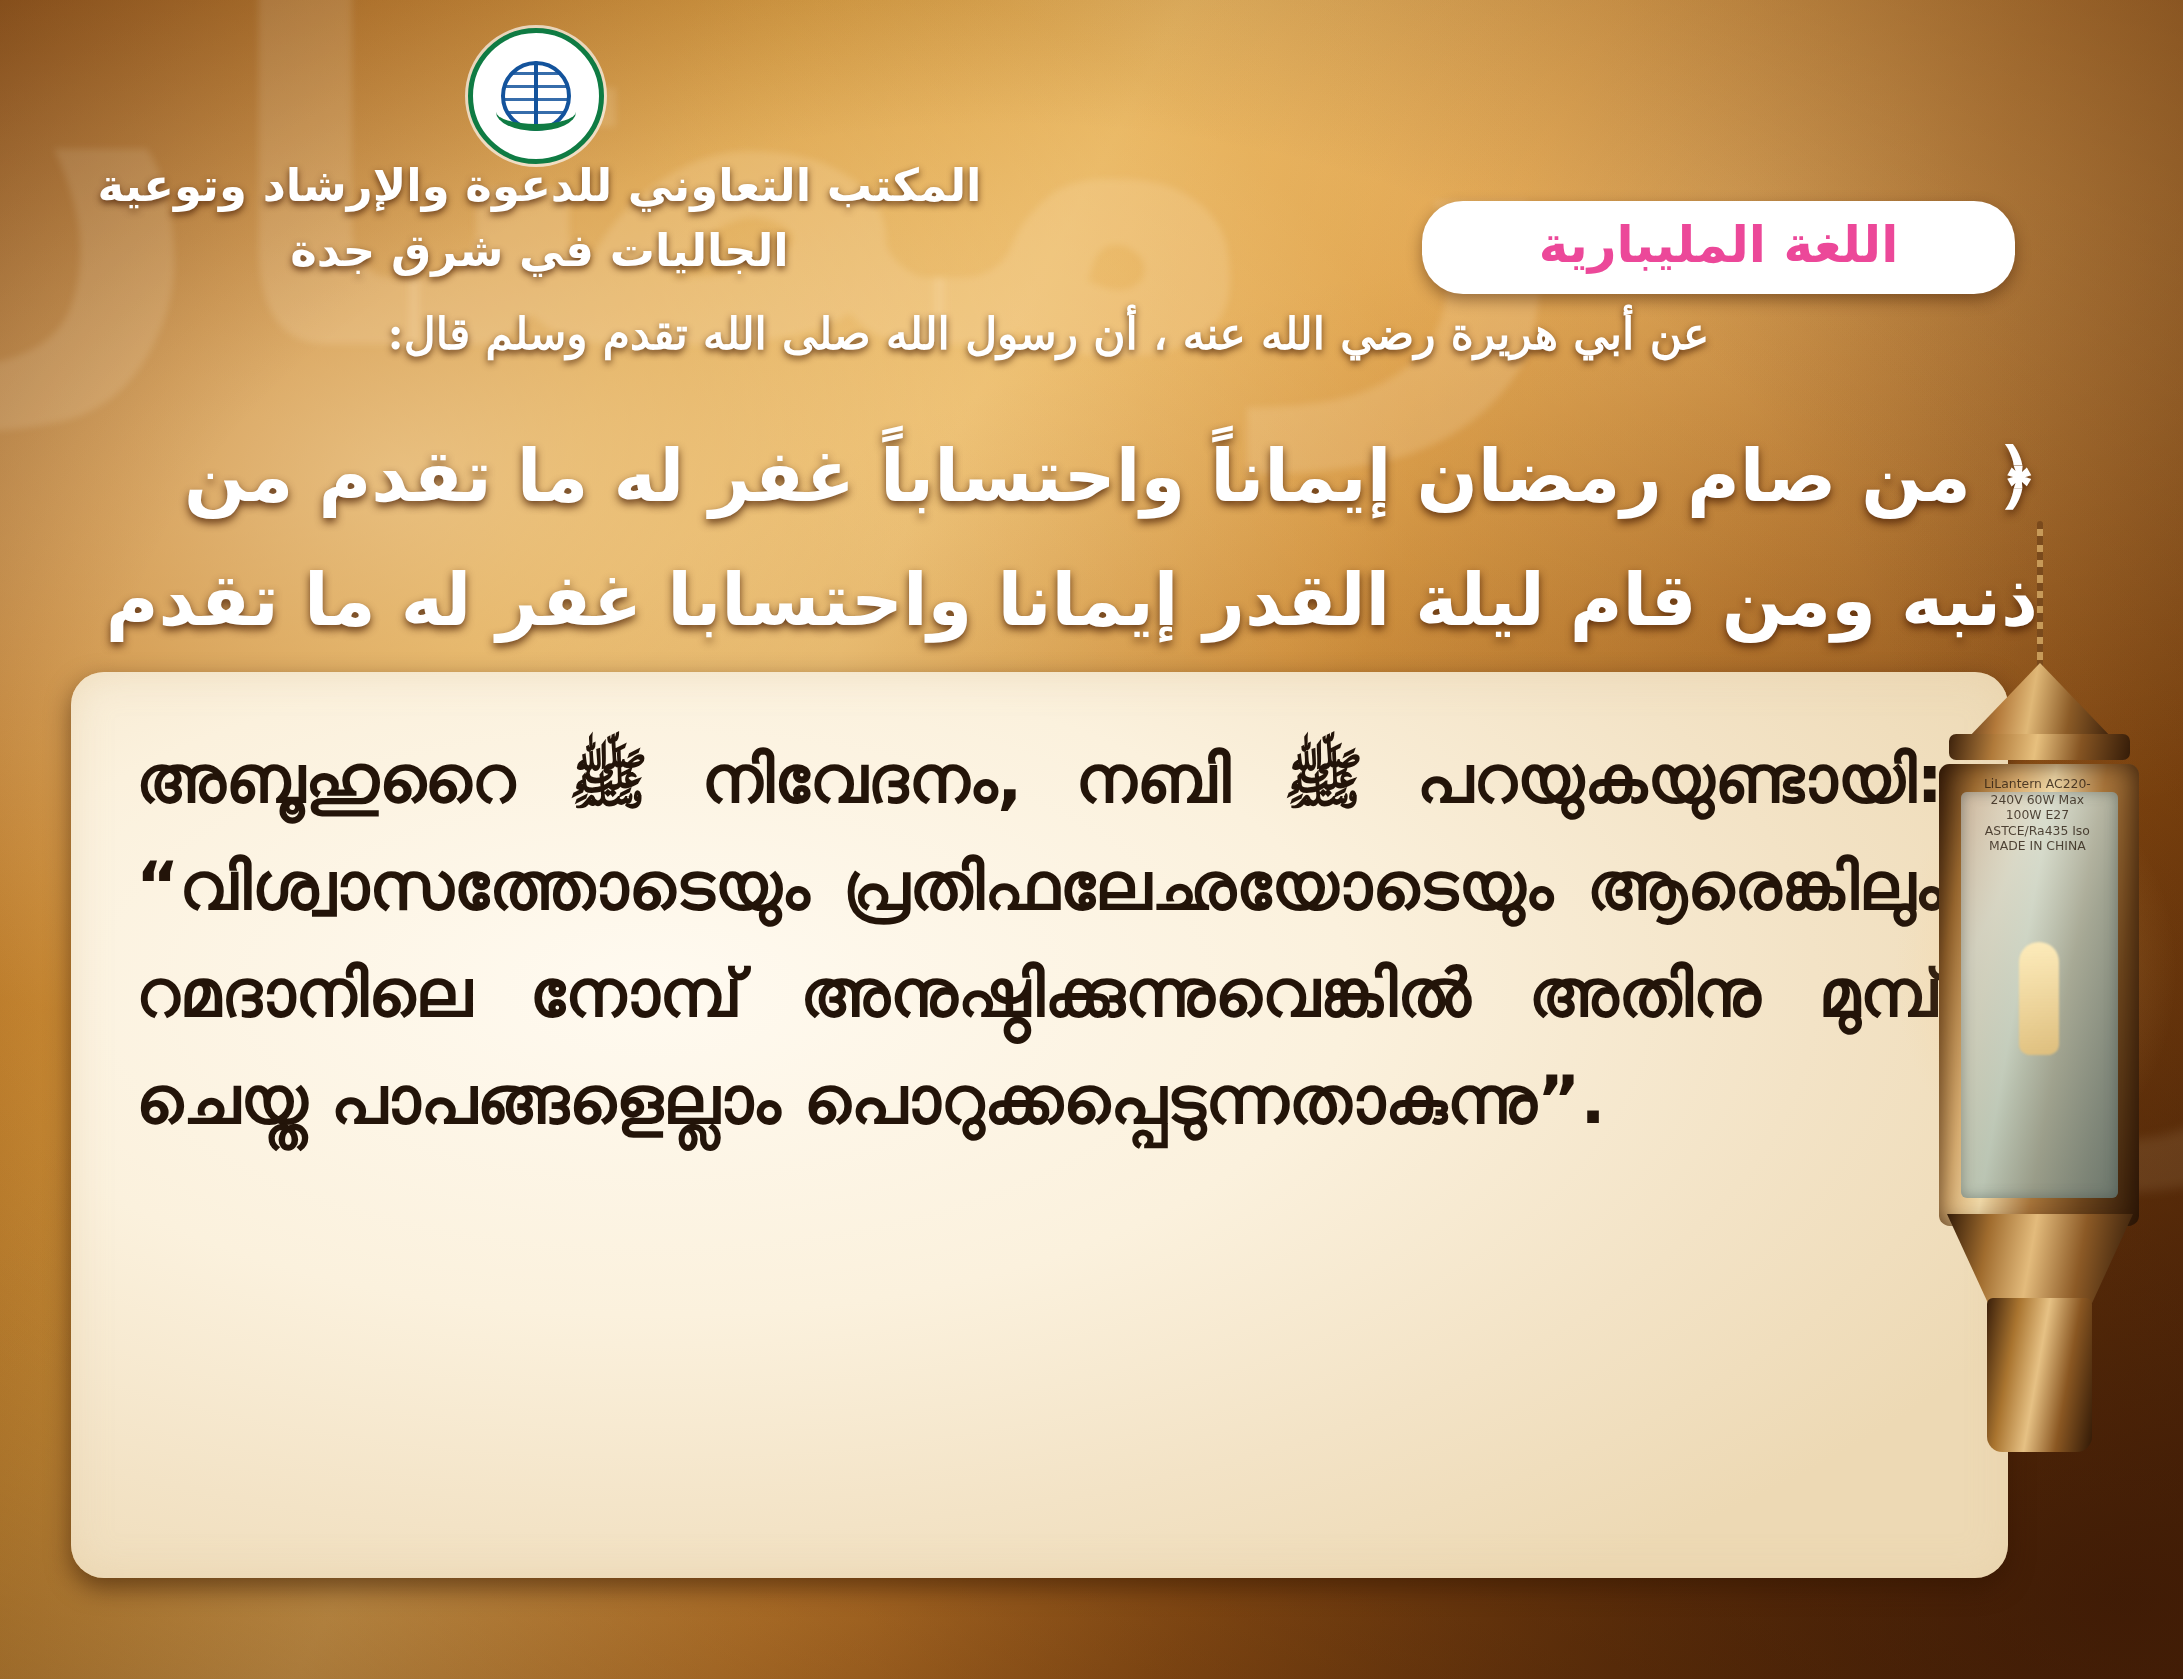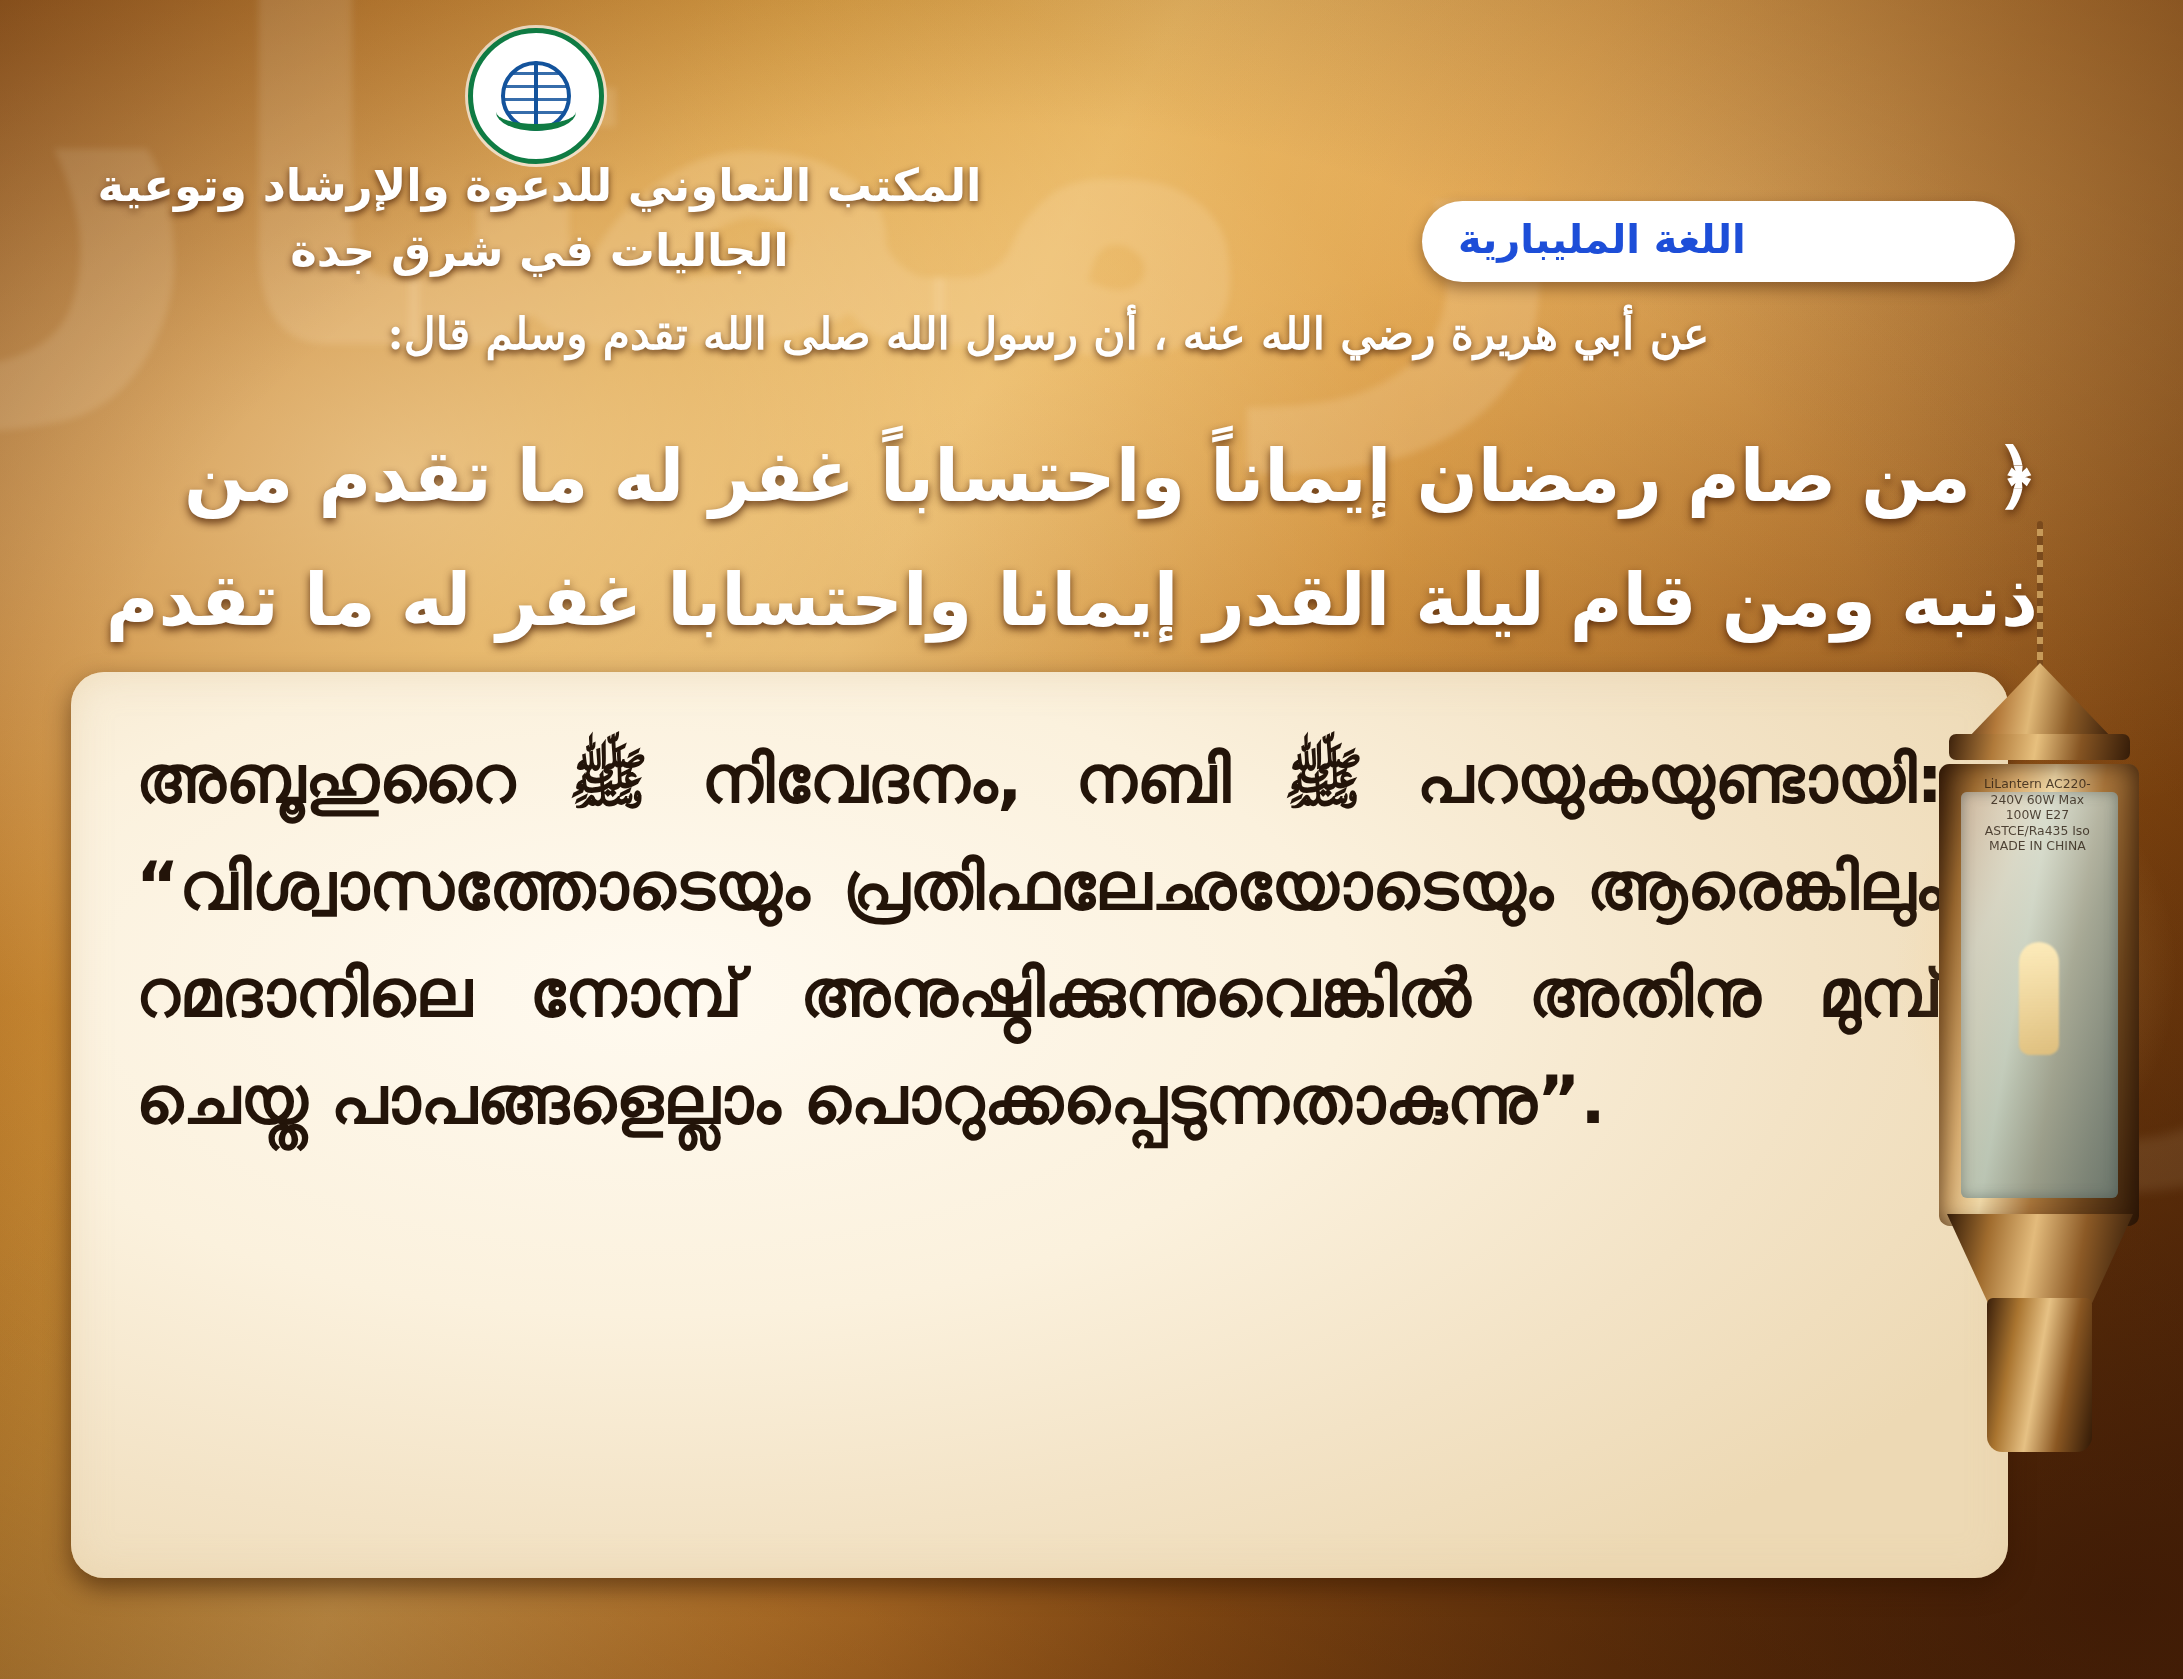--- a/index.html
+++ b/index.html
@@ -140,24 +140,24 @@
   }
 
   .lang-pill {
     position: absolute;
     top: 201px;
     right: 216px;
     min-width: 521px;
     padding: 15.4px 36px 20px;
     background: #ffffff;
     border-radius: 41px;
-    text-align: left;
-    direction: rtl;
-    color: #1d4ed8;
-    font-size: 40px;
+    text-align: center;
+    direction: rtl;
+    color: #ec4899;
+    font-size: 50px;
     font-weight: 700;
     box-shadow: 0 6px 15.4px rgba(60,24,4,0.45);
     font-family: "DejaVu Sans", sans-serif;
   }
 
   
   .hadith-isnad {
     position: absolute;
     top: 308px;
     left: 0;

